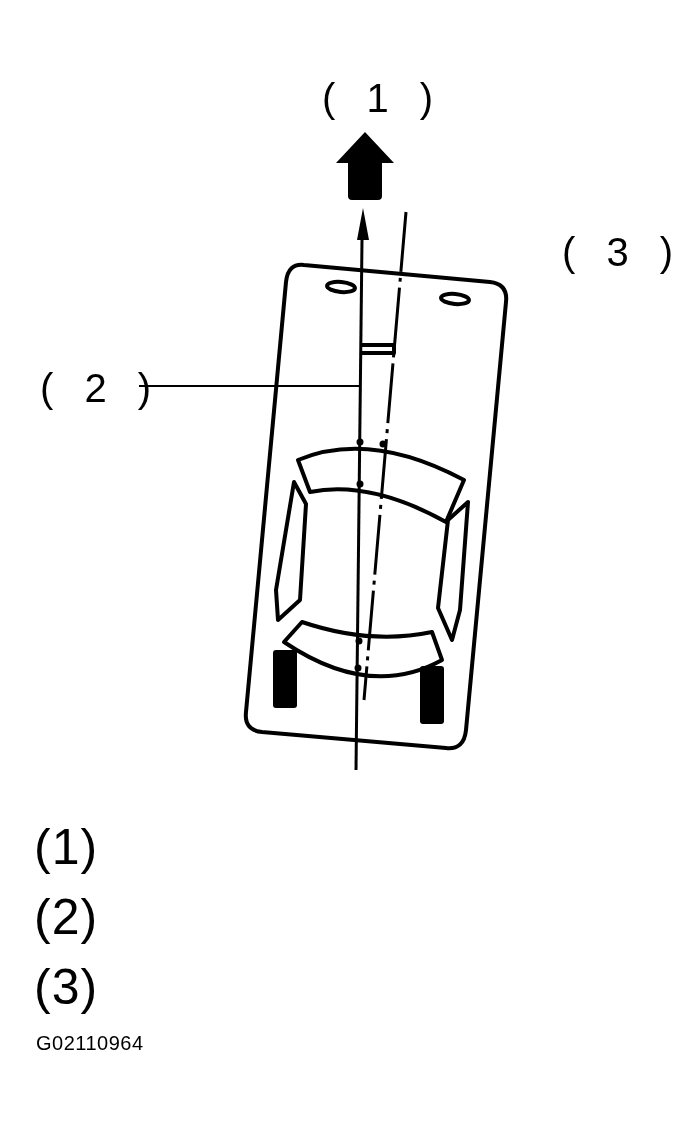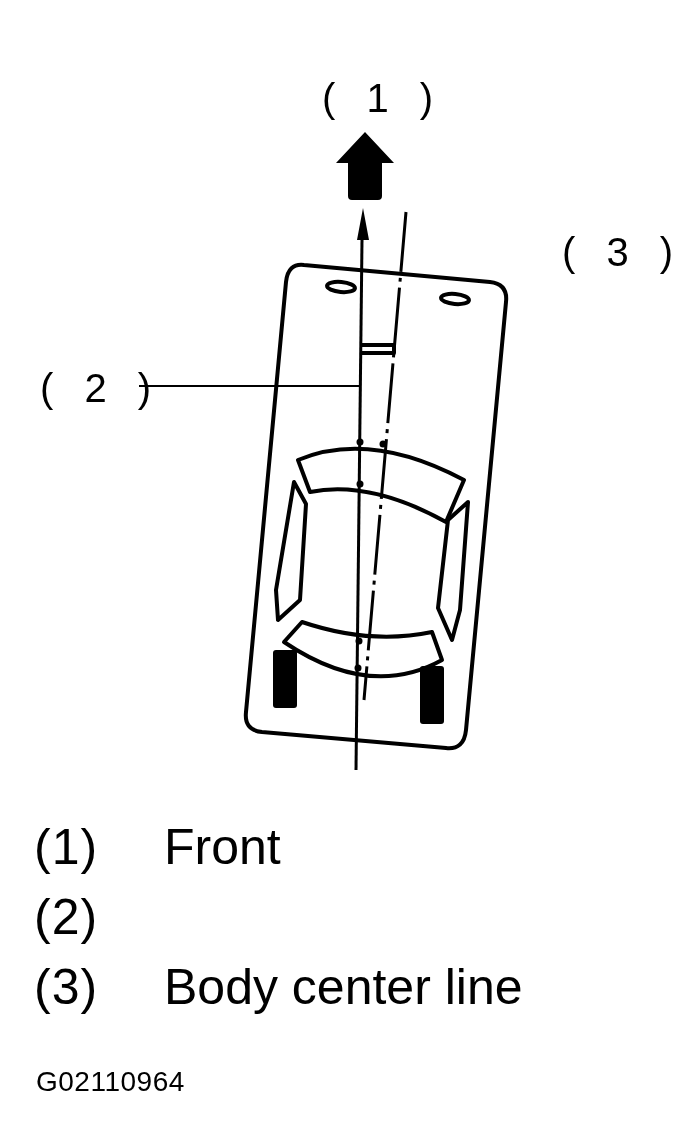--- a/index.html
+++ b/index.html
@@ -49,22 +49,22 @@
     .legend-num {
       width: 130px;
       letter-spacing: 1px;
     }
     .legend-label {
       flex: 1;
     }
     .figure-id {
       position: absolute;
       left: 36px;
-      top: 1066px;
-      font-size: 28px;
+      top: 1032px;
+      font-size: 20px;
       letter-spacing: 0.5px;
     }
   </style>
 </head>
 <body>
 
 <div class="diagram">
   <svg width="679" height="800" viewBox="0 0 679 800" xmlns="http://www.w3.org/2000/svg">
 
     <g>
@@ -111,24 +111,22 @@
   </svg>
 </div>
 
 <div class="callout callout-1">( 1 )</div>
 <div class="callout callout-2">( 2 )</div>
 <div class="callout callout-3">( 3 )</div>
 
 <div class="legend">
   <div class="legend-row">
     <span class="legend-num">(1)</span>
-    <span class="legend-label">Front</span>
   </div>
   <div class="legend-row">
     <span class="legend-num">(2)</span>
   </div>
   <div class="legend-row">
     <span class="legend-num">(3)</span>
-    <span class="legend-label">Body center line</span>
   </div>
 </div>
 
 <div class="figure-id">G02110964</div>
 
 </body></html>

